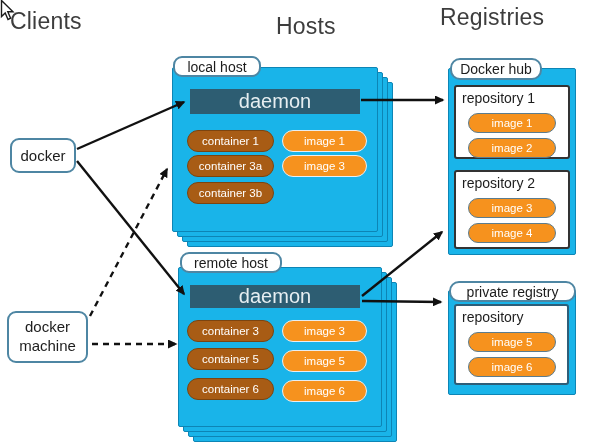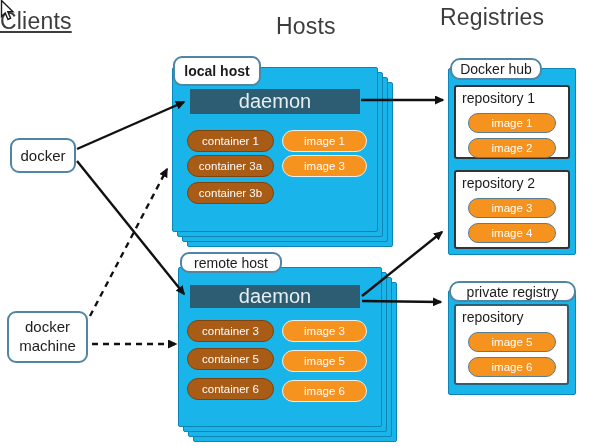--- a/index.html
+++ b/index.html
@@ -7,21 +7,21 @@
     --container-fill:#a85c15; --container-border:#7c440f;
     --image-fill:#f6921e; --image-border-light:#e8eef2; --image-border-dark:#5b7c8e;
     --label-border:#4e86a3; --arrow:#111111; --header-text:#3d3d3d;
   }
   *{margin:0;padding:0;box-sizing:border-box;}
   html,body{background:#ffffff;}
   body{font-family:"Liberation Sans", sans-serif;}
   .stage{position:relative;width:600px;height:446px;background:#ffffff;overflow:hidden;}
 
   .hdr{position:absolute;font-size:23px;color:var(--header-text);letter-spacing:.2px;}
-  #hdr-clients{left:0;top:8px;text-decoration:underline;}
+  #hdr-clients{left:10px;top:8px;}
   #hdr-hosts{left:265px;top:13px;margin-left:11px;}
   #hdr-registries{left:440px;top:4px;}
 
   
   .wlabel{position:absolute;background:#fff;border:2px solid var(--label-border);
     border-radius:9px;display:flex;align-items:center;justify-content:center;
     font-size:14px;color:#1c1c1c;z-index:4;white-space:nowrap;}
 
   .client-box{position:absolute;background:#fff;border:2px solid var(--label-border);
     border-radius:9px;display:flex;align-items:center;justify-content:center;
@@ -41,21 +41,21 @@
     display:flex;align-items:center;justify-content:center;
     color:#fff;font-size:11.5px;white-space:nowrap;}
   .pill.container{background:var(--container-fill);border:1.5px solid var(--container-border);width:87px;}
   .pill.image{background:var(--image-fill);border:1.5px solid var(--image-border-light);width:85px;}
 
   #local-host{left:172px;top:56px;width:225px;height:195px;}
   #local-host .l1{left:5px;top:16px;width:206px;height:165px;}
   #local-host .l2{left:10px;top:21px;width:206px;height:165px;}
   #local-host .l3{left:15px;top:26px;width:206px;height:165px;}
   #local-host .host-front{left:0;top:11px;width:206px;height:165px;}
-  #local-host-label{left:173px;top:56px;width:88px;height:30px;font-weight:bold;}
+  #local-host-label{left:173px;top:56px;width:88px;height:21px;}
   #local-host .daemon{left:18px;top:33px;width:170px;height:25px;}
   #lh-c1{left:15px;top:74px;} #lh-c2{left:15px;top:99px;} #lh-c3{left:15px;top:126px;}
   #lh-i1{left:110px;top:74px;} #lh-i2{left:110px;top:99px;}
 
   #remote-host{left:178px;top:252px;width:225px;height:194px;}
   #remote-host .l1{left:5px;top:20px;width:204px;height:160px;}
   #remote-host .l2{left:10px;top:25px;width:204px;height:160px;}
   #remote-host .l3{left:15px;top:30px;width:204px;height:160px;}
   #remote-host .host-front{left:0;top:15px;width:204px;height:160px;}
   #remote-host-label{left:180px;top:252px;width:102px;height:21px;}

